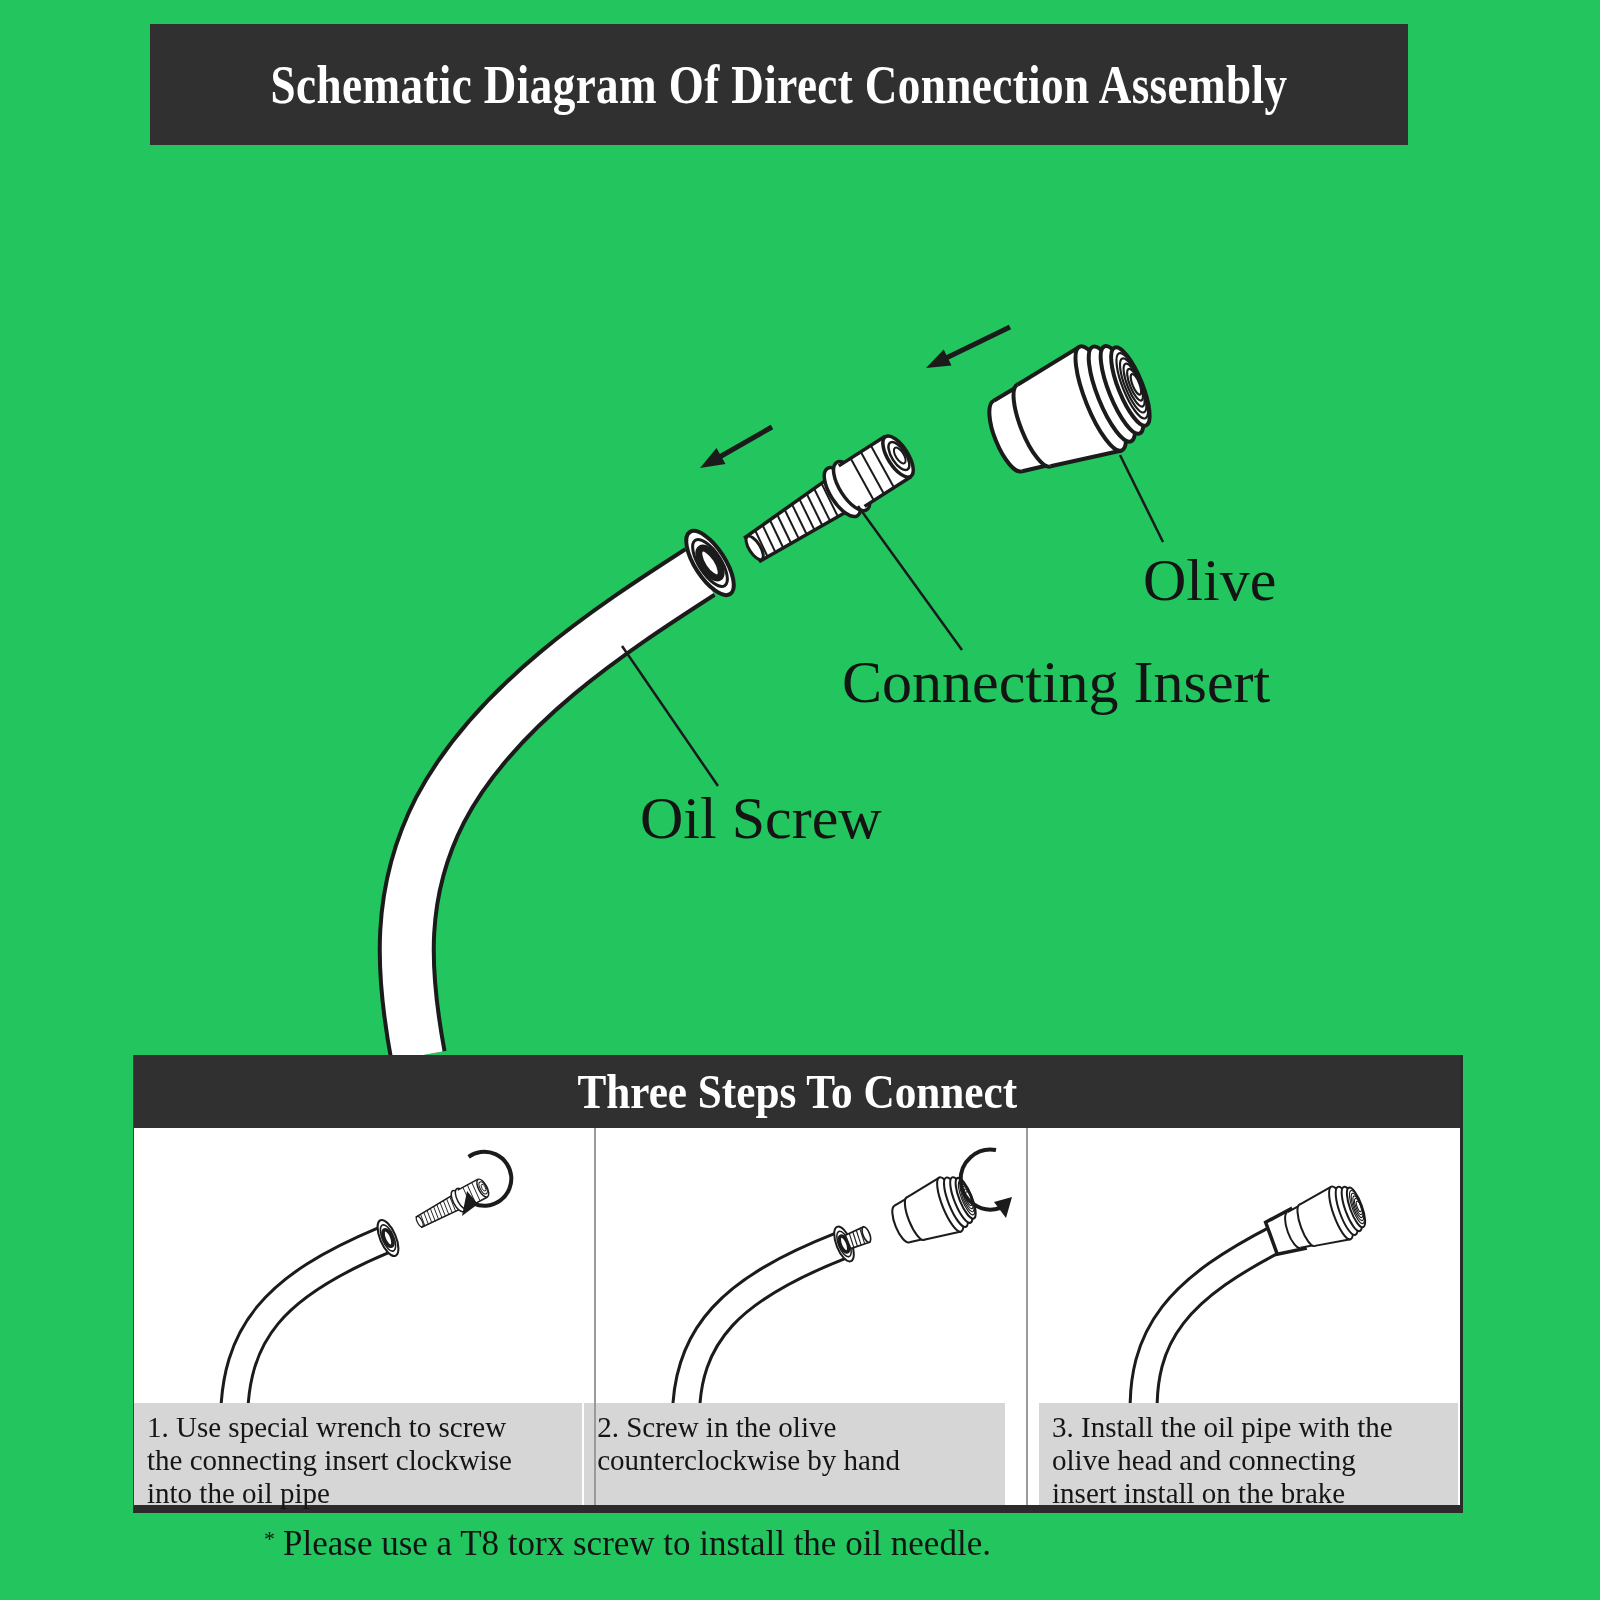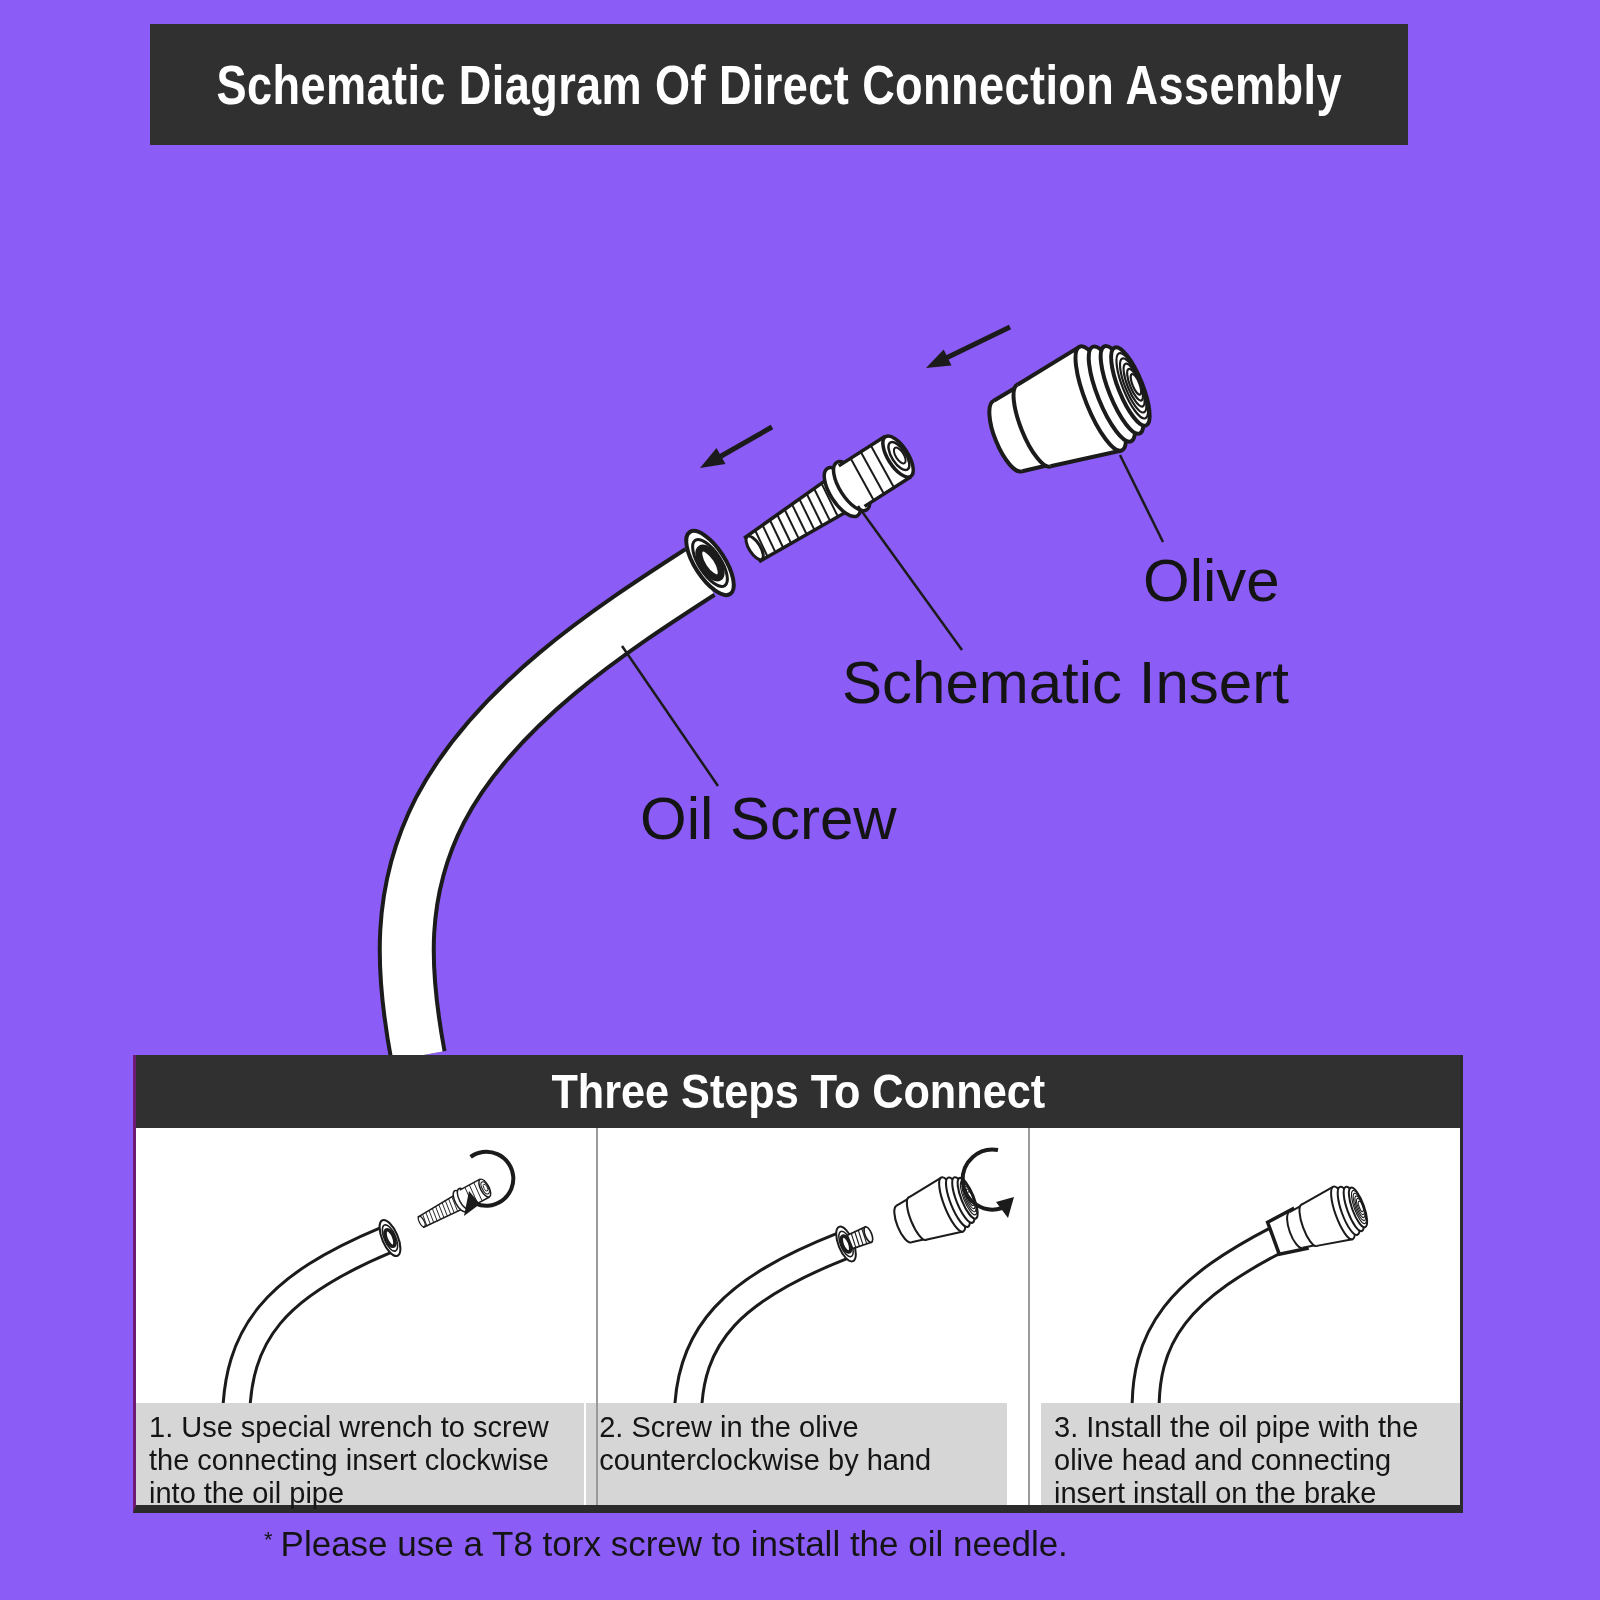--- a/index.html
+++ b/index.html
@@ -1,34 +1,34 @@
 <!DOCTYPE html>
 <html style="--bar-bg: #303030; --bar-text: #ffffff; --caption-bg: #d6d6d6; --divider: #9a9a9a; --line: #1b1b1b;"><head>
 <meta charset="utf-8">
 <style>
   html,body{margin:0;padding:0;background:#ffffff;}
-  #page{position:relative;width:1600px;height:1600px;background:#8b5cf6;overflow:hidden;
-        font-family:Liberation Sans, sans-serif;color:#111;}
+  #page{position:relative;width:1600px;height:1600px;background:#22c55e;overflow:hidden;
+        font-family:Liberation Serif, serif;color:#111;}
 
   
   .title-bar{position:absolute;left:150px;top:24px;width:1258px;height:121px;
              background:var(--bar-bg,#303030);display:flex;align-items:center;justify-content:center;}
   .title-bar .t{color:var(--bar-text,#fff);font-size:55px;font-weight:bold;white-space:nowrap;
                 display:inline-block;transform:scaleX(.82);transform-origin:center;letter-spacing:.5px;}
 
   
   #diagram-svg{position:absolute;left:0;top:0;width:1600px;height:1600px;}
   .part-label{position:absolute;font-size:60px;color:#141414;white-space:nowrap;}
   #label-olive{left:1143px;top:546px;}
   #label-insert{left:842px;top:648px;}
   #label-tube{left:640px;top:784px;}
 
   
   .steps-box{position:absolute;left:133px;top:1055px;width:1330px;box-sizing:border-box;
-             border-left:3px solid #701a75;border-right:3px solid #2b2b2b;border-bottom:8px solid #2b2b2b;
+             border-left:1px solid #701a75;border-right:3px solid #2b2b2b;border-bottom:8px solid #2b2b2b;
              background:#fff;}
   .steps-banner{height:73px;background:var(--bar-bg,#303030);display:flex;align-items:center;justify-content:center;}
   .steps-banner .t{color:var(--bar-text,#fff);font-size:48px;font-weight:bold;white-space:nowrap;
                    display:inline-block;transform:scaleX(.9);transform-origin:center;}
   .panels{position:relative;width:1324px;height:377px;}
   #panels-svg{position:absolute;left:0;top:0;width:1324px;height:275px;}
   .v-divider{position:absolute;top:0;width:2px;height:377px;background:var(--divider,#9a9a9a);z-index:3;}
   #divider-1{left:460px;} #divider-2{left:892px;}
   .captions-row{position:absolute;left:0;bottom:0;width:1324px;height:102px;display:flex;gap:2px;z-index:2;}
   .caption{background:var(--caption-bg,#d6d6d6);box-sizing:border-box;padding:8px 13px 0 13px;
@@ -140,21 +140,21 @@
     </g>
 
     <g stroke="#1b1b1b" stroke-width="2.5">
       <line x1="1120" y1="455" x2="1163" y2="542"></line>
       <line x1="858" y1="506" x2="962" y2="650"></line>
       <line x1="622" y1="646" x2="718" y2="786"></line>
     </g>
   </svg>
 
   <div class="part-label" id="label-olive">Olive</div>
-  <div class="part-label" id="label-insert">Schematic Insert</div>
+  <div class="part-label" id="label-insert">Connecting Insert</div>
   <div class="part-label" id="label-tube">Oil Screw</div>
 
   <div class="steps-box">
     <div class="steps-banner">
       <span class="t">Three Steps To Connect</span>
     </div>
 
     <div class="panels">
       <svg id="panels-svg" viewBox="0 0 1324 275">
 

